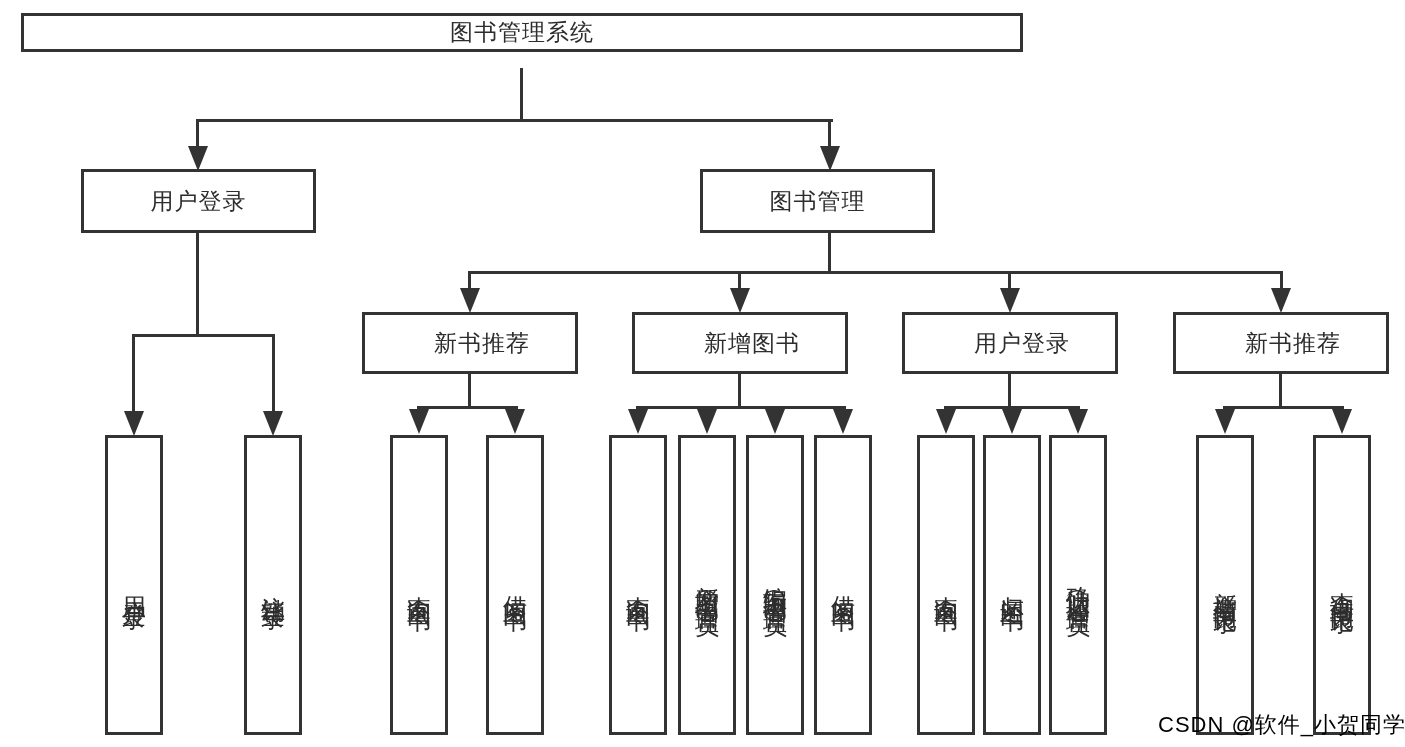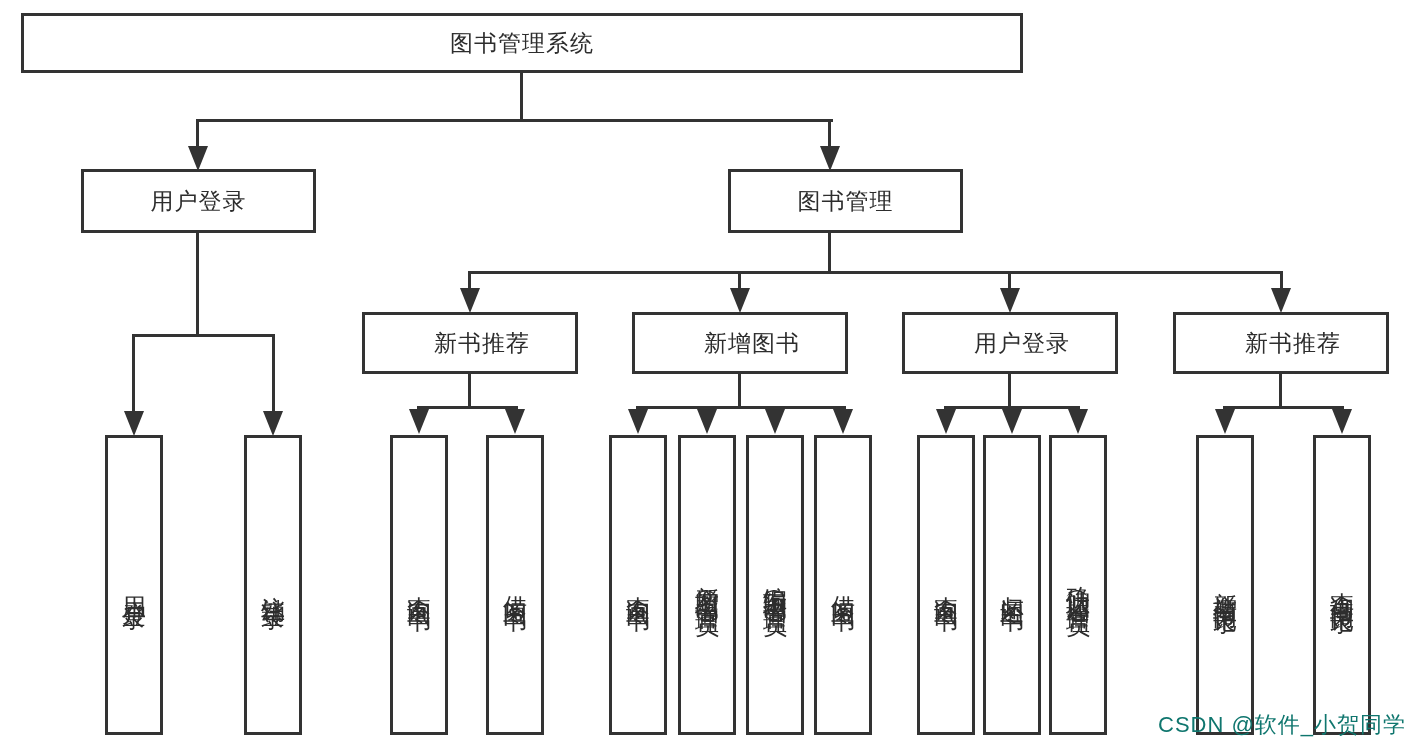--- a/index.html
+++ b/index.html
@@ -20,36 +20,36 @@
     font-size:24px;letter-spacing:4px;line-height:1;
   }
   .ln{position:absolute;background:#333333;z-index:1;}
   .ar{
     position:absolute;width:0;height:0;z-index:1;
     border-left:10px solid transparent;border-right:10px solid transparent;
     border-top:25px solid #333333;
   }
   .watermark{
     position:absolute;left:1158px;top:710px;z-index:3;
-    font-size:22px;color:#0f766e;letter-spacing:1px;white-space:nowrap;
+    font-size:22px;color:#000000;letter-spacing:1px;white-space:nowrap;
   }
 </style>
 </head>
 <body>
 
 <div id="stage">
 
-  <div class="box" style="left:21px;top:13px;width:1002px;height:60px;">
+  <div class="box" style="left:21px;top:13px;width:1002px;height:39px;">
     <span>图书管理系统</span>
   </div>
 
   <div class="box l2" style="left:81px;">
     <span>用户登录</span>
   </div>
-  <div class="box l2" style="left:728px;">
+  <div class="box l2" style="left:700px;">
     <span>图书管理</span>
   </div>
 
   <div class="box l3" style="left:362px;">
     <span>新书推荐</span>
   </div>
   <div class="box l3" style="left:632px;">
     <span>新增图书</span>
   </div>
   <div class="box l3" style="left:902px;">

